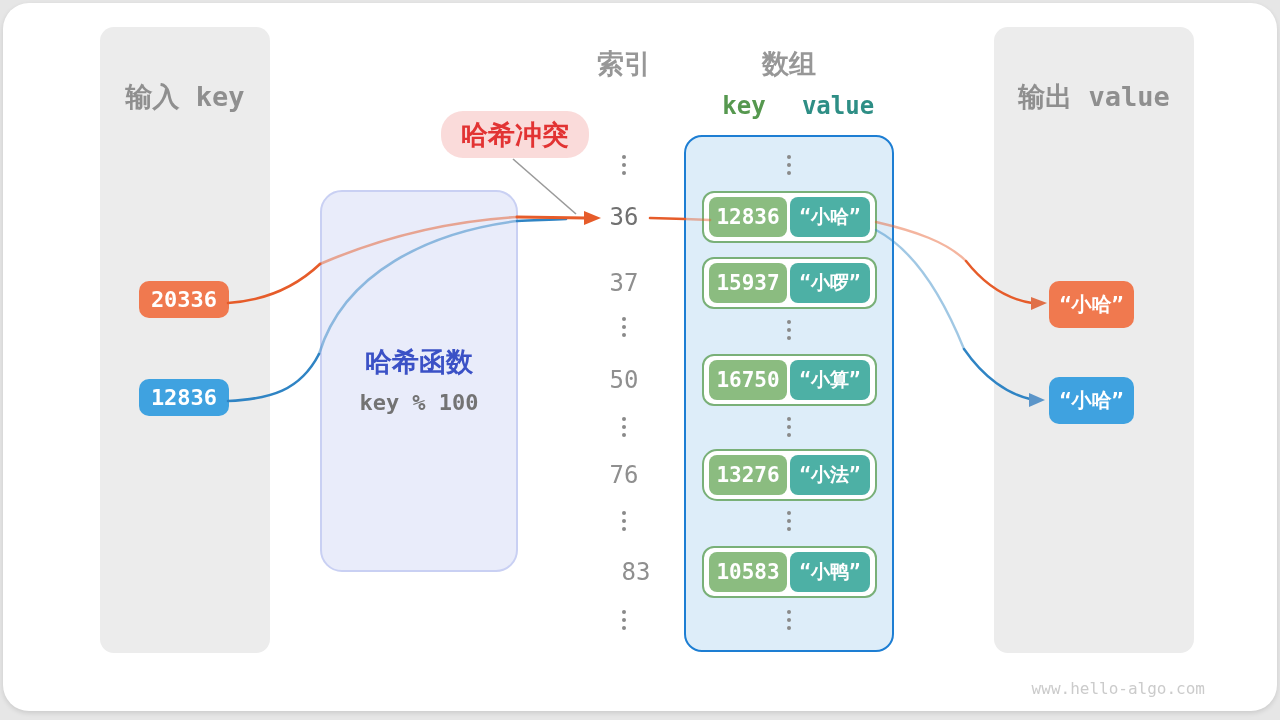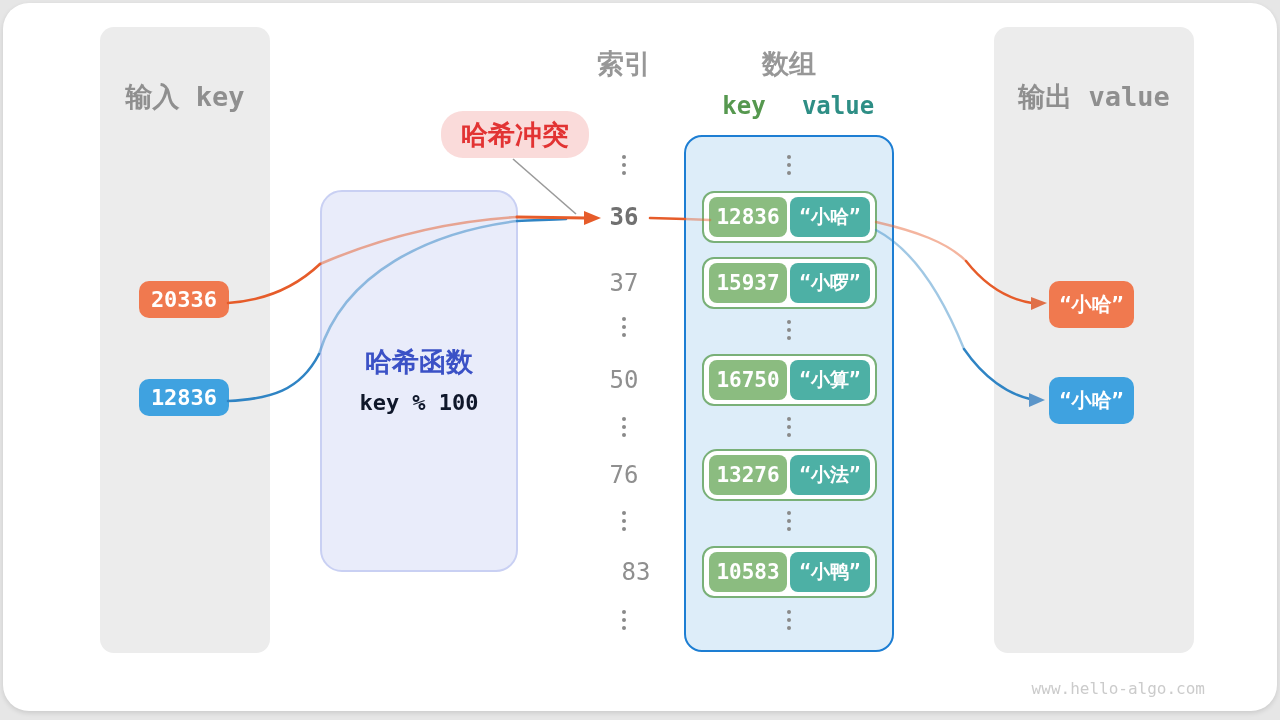--- a/index.html
+++ b/index.html
@@ -31,21 +31,21 @@
   .hash-box{
     position:absolute;left:320px;top:190px;width:198px;height:382px;
     background:#e9ecfa;border:2px solid #c9d0f3;border-radius:22px;box-sizing:border-box;
   }
   .hash-title{
     position:absolute;left:0;right:0;top:152px;text-align:center;
     color:#3b51c6;font-size:27px;font-weight:600;
   }
   .hash-formula{
     position:absolute;left:0;right:0;top:198px;text-align:center;
-    color:#0f172a;font-size:22px;font-weight:600;
+    color:#737373;font-size:22px;font-weight:600;
     font-family:"DejaVu Sans Mono",monospace;
   }
 
   
   .collision-badge{
     position:absolute;left:441px;top:111px;width:148px;height:47px;
     background:#fadbda;border-radius:22px;
     display:flex;align-items:center;justify-content:center;
     color:#e23333;font-weight:700;font-size:27px;
   }
@@ -74,21 +74,21 @@
     color:#fff;font-weight:700;font-size:22px;
     font-family:"DejaVu Sans Mono",monospace;white-space:nowrap;
   }
 
   
   .index-label{
     position:absolute;transform:translate(-50%,-50%);
     color:#8f8f8f;font-size:24px;
     font-family:"DejaVu Sans Mono",monospace;white-space:nowrap;
   }
-  .index-label.hl{color:#707070;font-weight:700;}
+  .index-label.hl{color:#707070;font-weight:400;}
 
   
   .vdots{
     position:absolute;transform:translate(-50%,-50%);
     display:flex;flex-direction:column;gap:4px;align-items:center;
   }
   .vdots i{width:4px;height:4px;border-radius:50%;background:#8a8a8a;}
 
   
   .pair{

